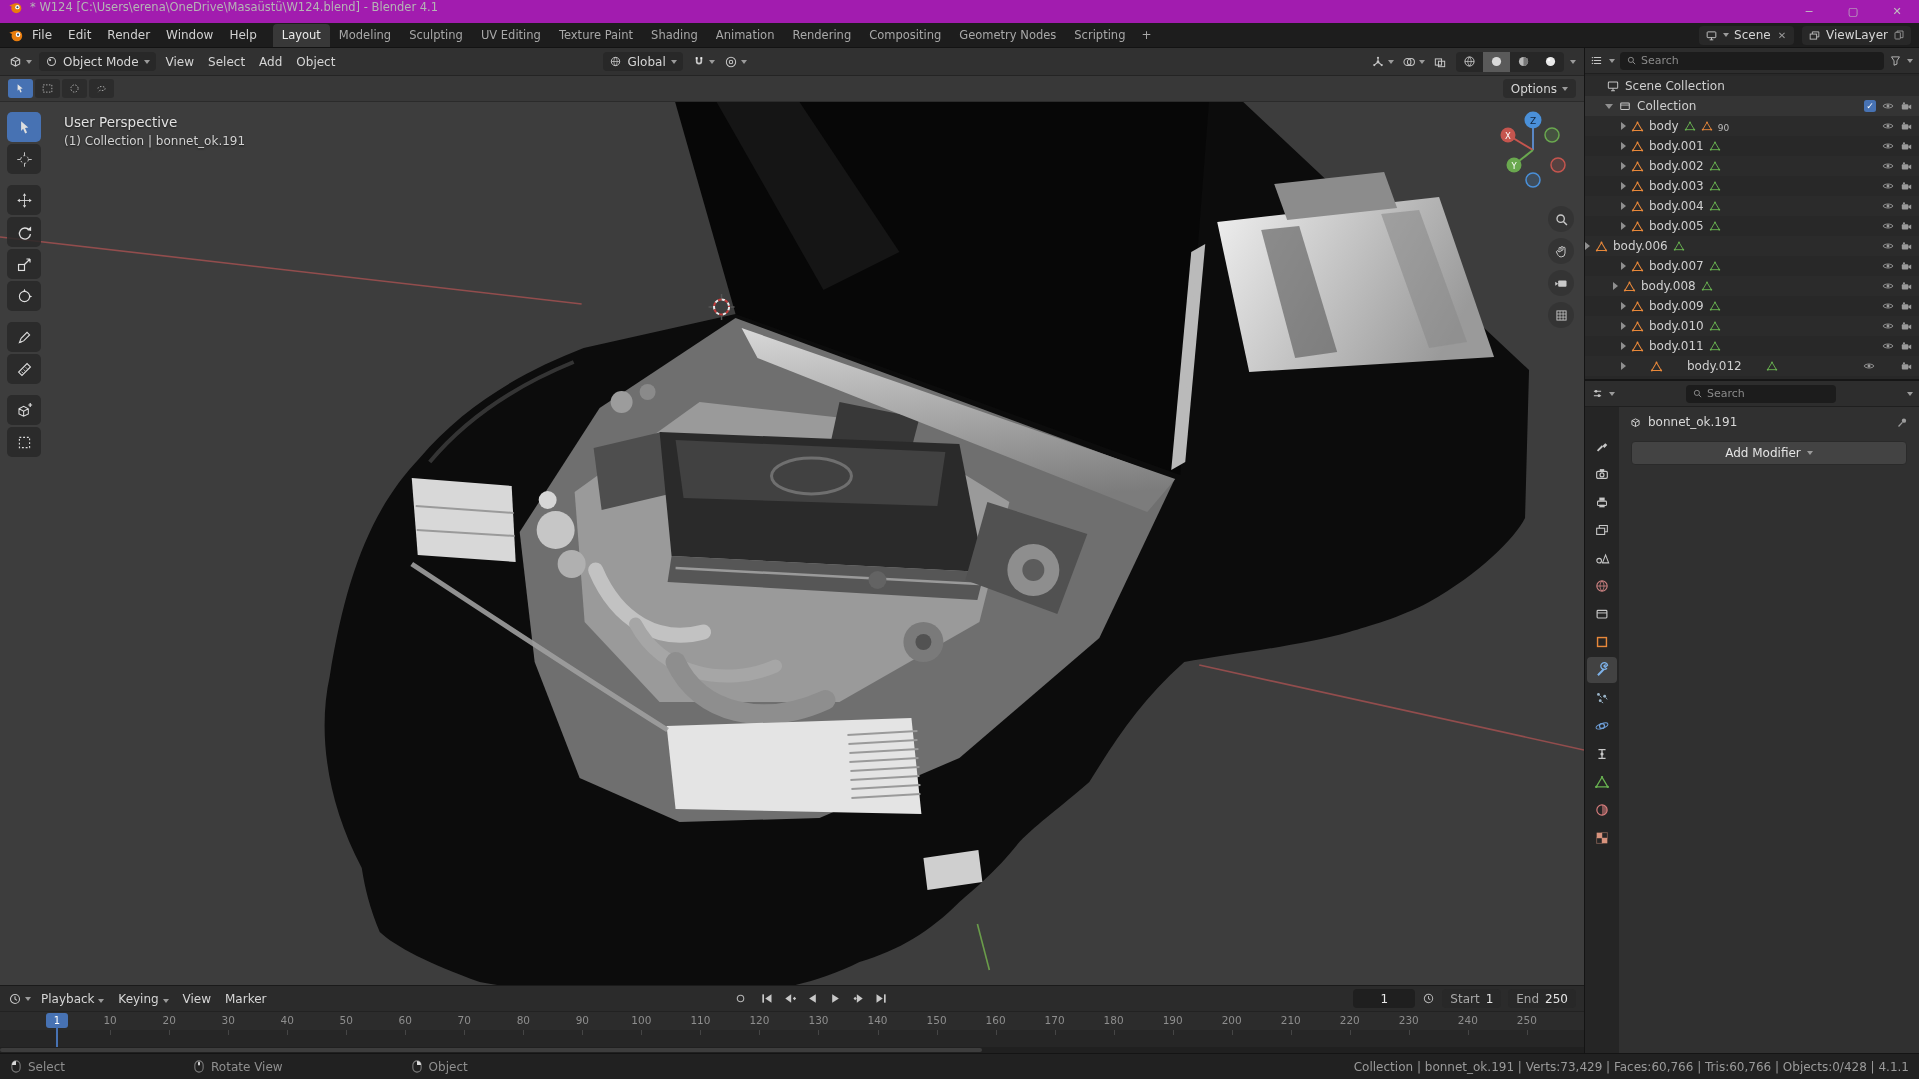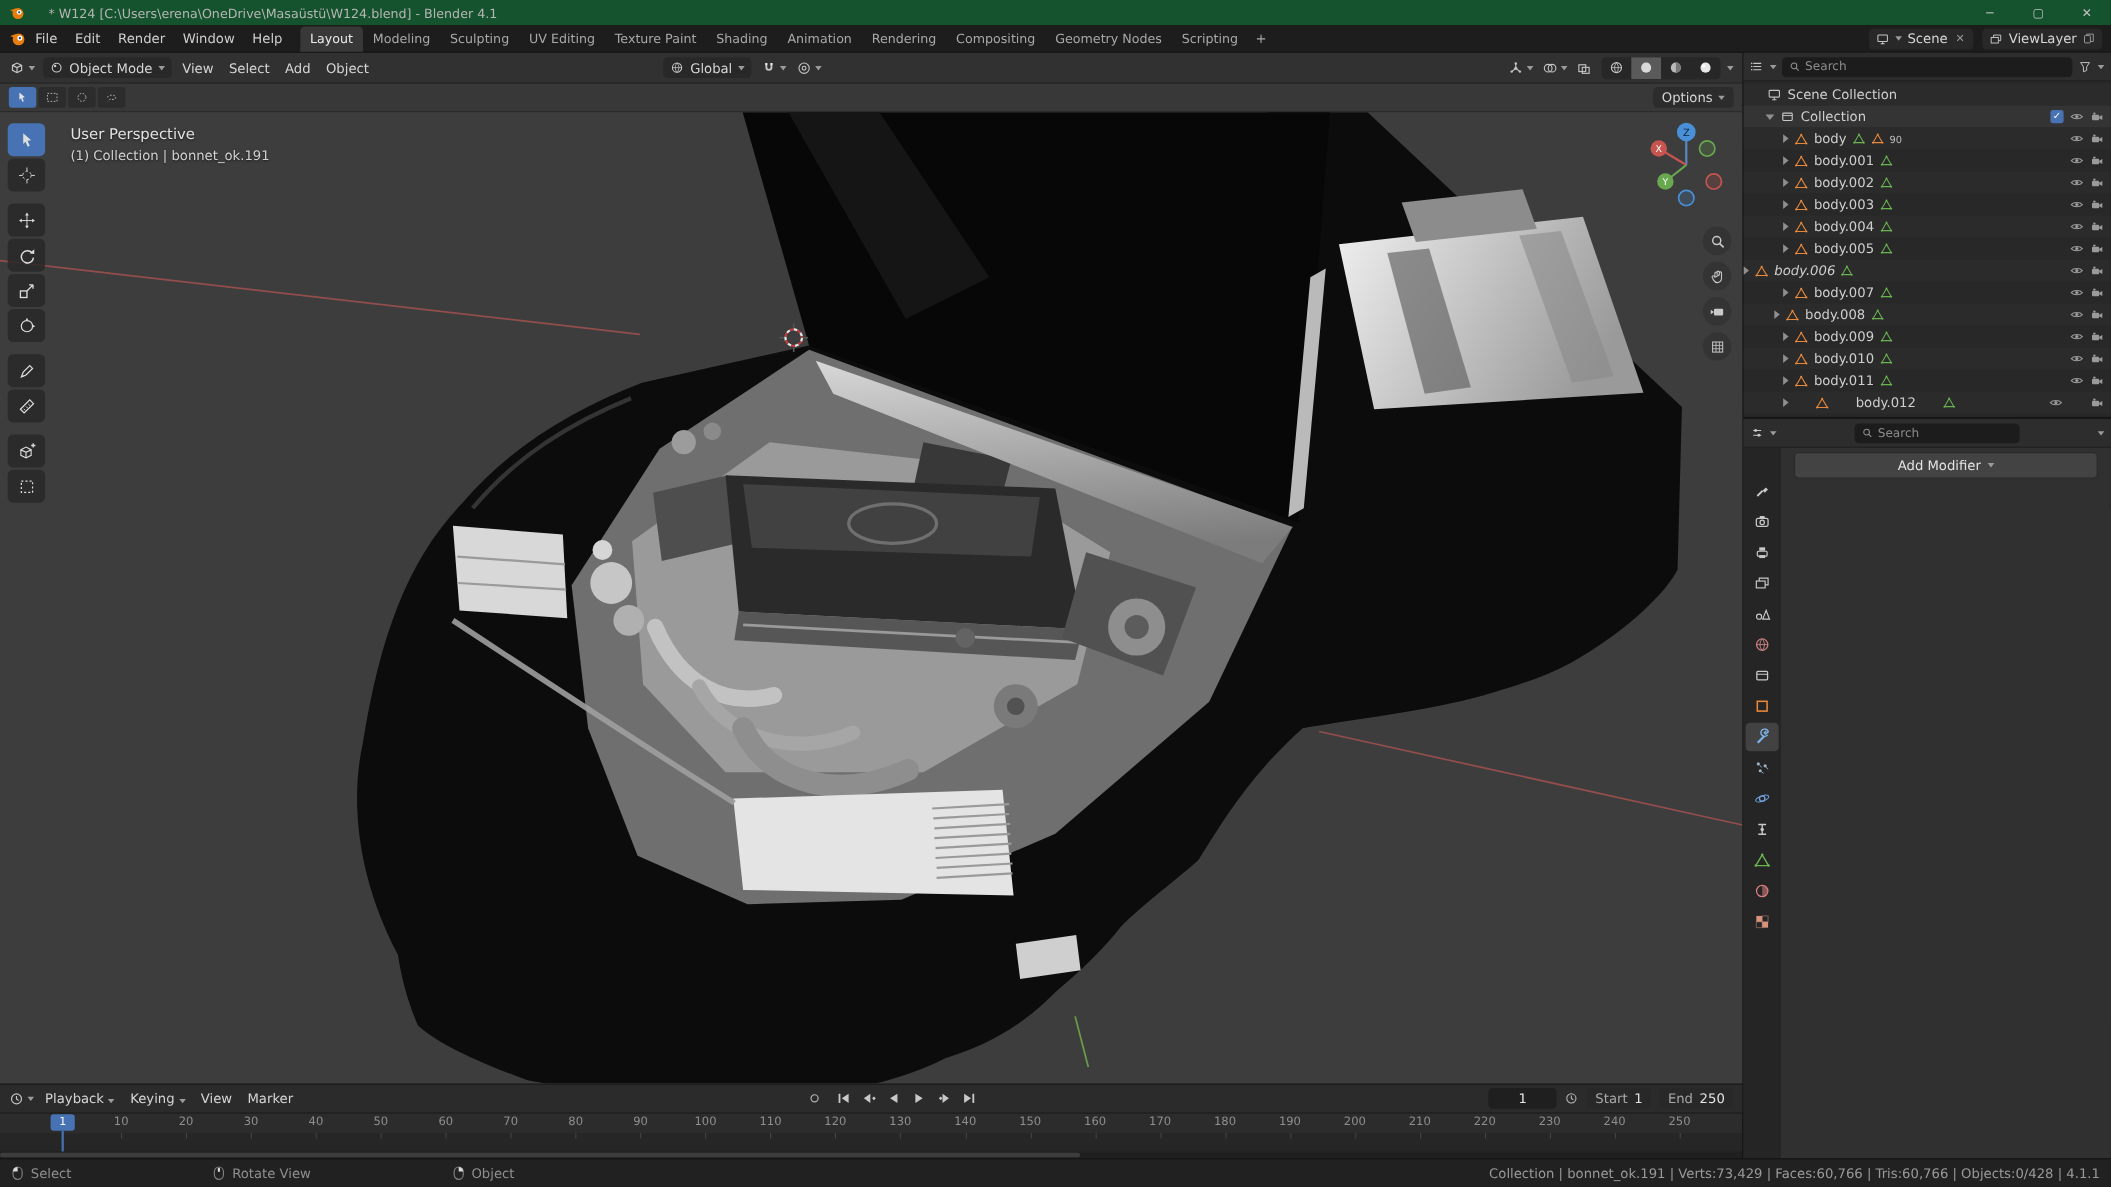--- a/index.html
+++ b/index.html
@@ -6,21 +6,21 @@
 html,body{width:1919px;height:1079px;overflow:hidden;background:#101010}
 body{font-family:"DejaVu Sans","Liberation Sans",sans-serif;font-size:12px;color:#c8c8c8}
 svg{display:block}
 .icon{display:inline-flex;align-items:center;justify-content:center;flex:0 0 auto}
 .caret{width:0;height:0;border-left:3.5px solid transparent;border-right:3.5px solid transparent;border-top:4.5px solid #9b9b9b;display:inline-block;flex:0 0 auto}
 .chev{width:0;height:0;display:inline-block;flex:0 0 auto}
 .chev-r{border-top:4px solid transparent;border-bottom:4px solid transparent;border-left:5px solid #8f8f8f}
 .chev-d{border-left:4px solid transparent;border-right:4px solid transparent;border-top:5px solid #8f8f8f}
 .app{width:1919px;height:1079px;display:flex;flex-direction:column}
 
-.titlebar{height:23px;background:#14532d;display:flex;align-items:center;padding-left:8px;gap:21px;color:#b5b5b5;font-size:11.5px;flex:0 0 auto}
+.titlebar{height:23px;background:#a21caf;display:flex;align-items:flex-start;padding-left:8px;gap:7px;color:#b5b5b5;font-size:11.5px;flex:0 0 auto}
 .win-btns{margin-left:auto;display:flex;height:100%}
 .win-btn{width:44px;display:flex;align-items:center;justify-content:center;color:#c0c0c0;font-size:11px}
 
 .topbar{height:25px;background:#1d1d1d;display:flex;align-items:center;padding:0 8px;flex:0 0 auto;border-bottom:1px solid #131313}
 .menu-item{padding:3px 8px;border-radius:3px;color:#d0d0d0;white-space:nowrap}
 .ws-tabs{display:flex;align-items:flex-end;height:100%;margin-left:8px}
 .ws-tab{padding:4px 9px 5px;color:#a8a8a8;font-size:11.5px;border-radius:4px 4px 0 0;white-space:nowrap}
 .ws-tab.active{background:#383838;color:#eaeaea}
 .ws-add{padding:3px 7px;color:#a8a8a8}
 .top-right{margin-left:auto;display:flex;gap:8px;align-items:center}
@@ -885,21 +885,21 @@
                 </svg>
               </span>
               <span class="icon">
                 <svg viewBox="0 0 18 18" style="width:13px;height:13px">
                   <rect x="2.5" y="6" width="9" height="7" rx="1.3" fill="#9a9a9a"></rect>
                   <path d="M11.5 8.5 L15.5 6.3 v6.4 L11.5 10.5 Z" fill="#9a9a9a"></path>
                   <circle cx="5.5" cy="4.5" r="1.5" fill="#9a9a9a"></circle>
                 </svg>
               </span>
             </div>
-            <div class="ol-row" style=" font-style: italic;">
+            <div class="ol-row" style="">
               <span class="chev chev-r"></span>
               <svg viewBox="0 0 18 18" style="width:13px;height:13px">
                 <path d="M9 3.5 L15.5 14.5 H2.5 Z" fill="none" stroke="#e8883a" stroke-width="1.4"></path>
                 <circle cx="9" cy="3.5" r="1.3" fill="#e8883a"></circle>
                 <circle cx="2.5" cy="14.5" r="1.3" fill="#e8883a"></circle>
                 <circle cx="15.5" cy="14.5" r="1.3" fill="#e8883a"></circle>
               </svg>
               <span class="ol-label">body.006</span>
               <svg viewBox="0 0 18 18" style="width:12px;height:12px">
                 <path d="M9 3.5 L15.5 14.5 H2.5 Z" fill="none" stroke="#69b351" stroke-width="1.4"></path>
@@ -1220,20 +1220,35 @@
               <div class="ptab">
                 <svg viewBox="0 0 18 18" style="width:16px;height:16px">
                   <rect x="3" y="3" width="6" height="6" fill="#d8937d"></rect>
                   <rect x="9" y="9" width="6" height="6" fill="#d8937d"></rect>
                   <rect x="9" y="3" width="6" height="6" fill="none" stroke="#d8937d" opacity="0.5"></rect>
                   <rect x="3" y="9" width="6" height="6" fill="none" stroke="#d8937d" opacity="0.5"></rect>
                 </svg>
               </div>
             </div>
           <div class="prop-main">
+            <div class="prop-bread">
+              <span class="icon" id="bread-ic">
+                  <svg viewBox="0 0 18 18" style="width:13px;height:13px">
+                    <path d="M4 6.5 L9 4 L14 6.5 V12 L9 14.5 L4 12 Z M4 6.5 L9 9 L14 6.5 M9 9 V14.5" fill="none" stroke="#d0d0d0" stroke-width="1.3"></path>
+                  </svg>
+                </span>
+              <span>bonnet_ok.191</span>
+              <div class="spacer"></div>
+              <span class="icon" id="pin-ic">
+                  <svg viewBox="0 0 18 18" style="width:13px;height:13px">
+                    <circle cx="11" cy="6.5" r="3" fill="#9c9c9c"></circle>
+                    <path d="M8.8 8.8 L3.5 14.5" stroke="#9c9c9c" stroke-width="1.8"></path>
+                  </svg>
+                </span>
+            </div>
             <div class="addmod">
               <span>Add Modifier</span>
               <span class="caret"></span>
             </div>
           </div>
         </div>
       </div>
     </div>
   </div>
 

